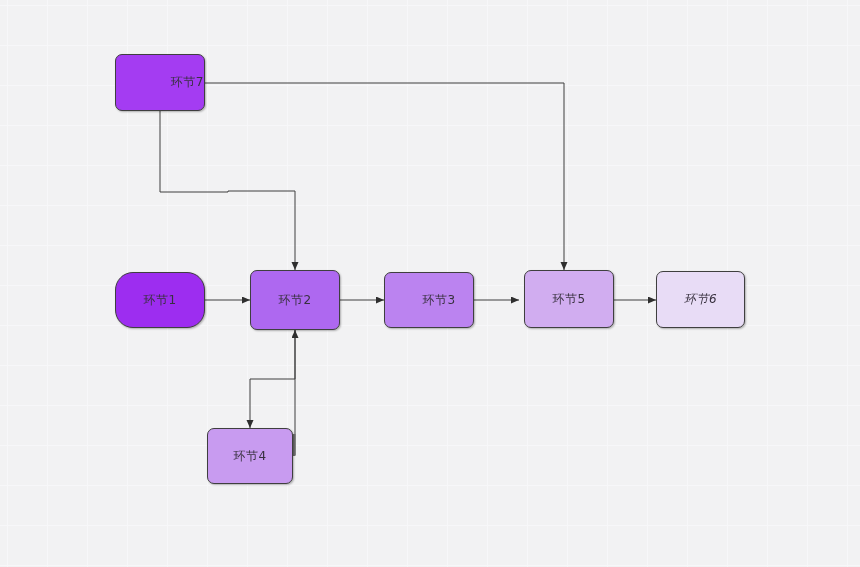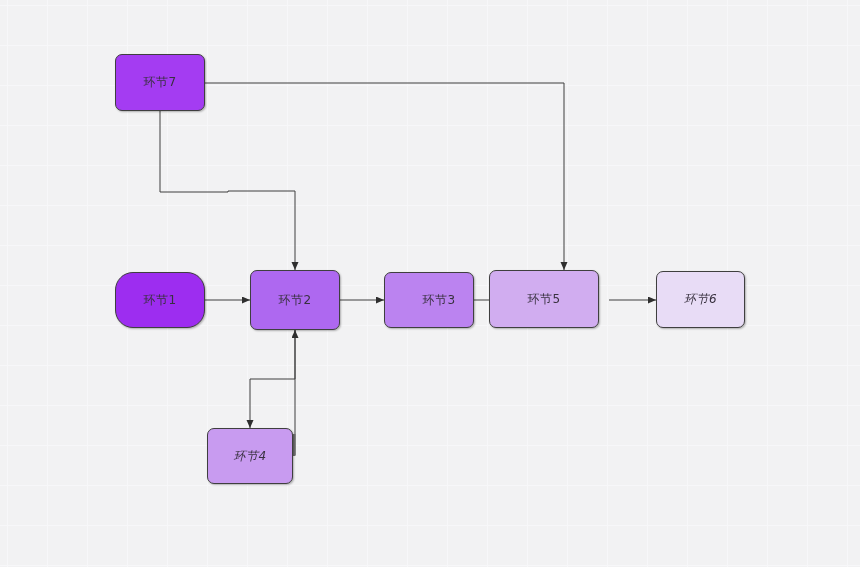--- a/index.html
+++ b/index.html
@@ -42,21 +42,21 @@
     font-size: 12px;
     color: #38313f;
     letter-spacing: 0.5px;
     user-select: none;
   }
   
   #n7 { left: 115px; top: 54px;  width: 90px; height: 57px; }
   #n1 { left: 115px; top: 272px; width: 90px; height: 56px; border-radius: 18px; }
   #n2 { left: 250px; top: 270px; width: 90px; height: 60px; }
   #n3 { left: 384px; top: 272px; width: 90px; height: 56px; }
-  #n5 { left: 489px; top: 270px; width: 110px; height: 58px; }
+  #n5 { left: 524px; top: 270px; width: 90px; height: 58px; }
   #n6 { left: 656px; top: 271px; width: 89px; height: 57px; font-style: italic; }
   #n4 { left: 207px; top: 428px; width: 86px; height: 56px; }
 </style>
 </head>
 <body>
 
 <div class="canvas">
 
   <svg class="edges-layer" width="860" height="567" viewBox="0 0 860 567" xmlns="http://www.w3.org/2000/svg">
     <defs>
@@ -70,21 +70,21 @@
       <path d="M474 300 L519 300" marker-end="url(#arrow)"></path>
       <path d="M609 300 L656 300" marker-end="url(#arrow)"></path>
       <path d="M160 111 L160 192 L228 192 L228 191 L295 191 L295 270" marker-end="url(#arrow)"></path>
       <path d="M205 83 L564 83 L564 270" marker-end="url(#arrow)"></path>
       <path d="M295 330 L295 379 L250 379 L250 428" marker-end="url(#arrow)"></path>
       <path d="M293 455 L295 455 L295 330" marker-end="url(#arrow)"></path>
       <path d="M294 434 L294 456" stroke-width="3" stroke="#6e6e6e"></path>
     </g>
   </svg>
 
-  <div class="flow-node" id="n7" style="background-color: rgb(164, 60, 242);">
+  <div class="flow-node" id="n7" style="background-color: rgb(164, 60, 242); justify-content: flex-end;">
     <span class="node-label">环节7</span>
   </div>
 
   <div class="flow-node" id="n1" style="background-color: rgb(157, 45, 240);">
     <span class="node-label">环节1</span>
   </div>
 
   <div class="flow-node" id="n2" style="background-color: rgb(174, 104, 240); align-items: center;">
     <span class="node-label">环节2</span>
   </div>
@@ -94,17 +94,17 @@
   </div>
 
   <div class="flow-node" id="n5" style="background-color: rgb(209, 173, 240);">
     <span class="node-label">环节5</span>
   </div>
 
   <div class="flow-node" id="n6" style="background-color: rgb(232, 220, 246);">
     <span class="node-label">环节6</span>
   </div>
 
-  <div class="flow-node" id="n4" style="background-color: rgb(200, 155, 240); font-style: italic;">
+  <div class="flow-node" id="n4" style="background-color: rgb(200, 155, 240);">
     <span class="node-label">环节4</span>
   </div>
 
 </div>
 
 </body></html>

